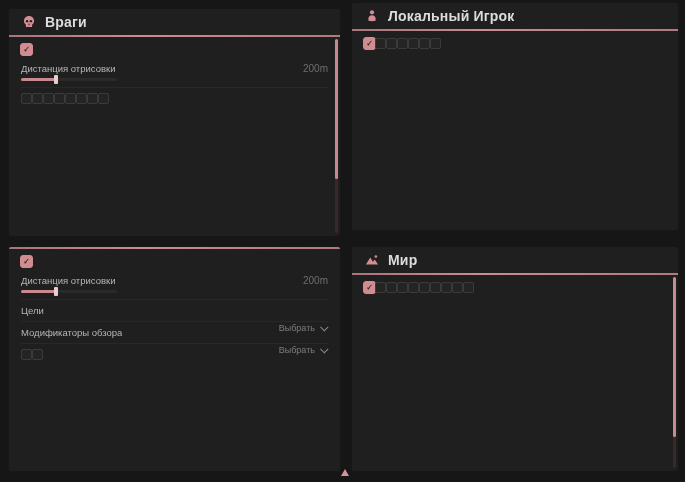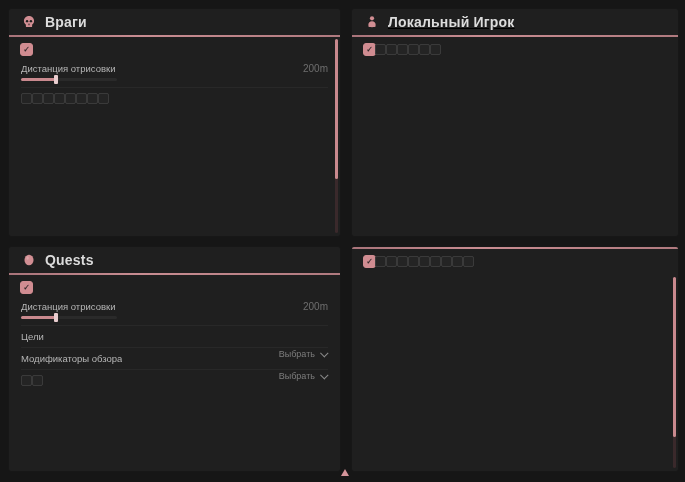--- a/index.html
+++ b/index.html
@@ -60,21 +60,21 @@
   }
   .scrollbar-thumb{position:absolute;top:0;left:0;width:3px;background:#c9898e;border-radius:2px;}
   
   .cursor{
     position:absolute;left:341px;top:469px;width:0;height:0;
     border-left:4px solid transparent;border-right:4px solid transparent;
     border-bottom:7px solid #d4949a;
   }
   
   #panel-0{left:8px;top:8px;width:333px;height:229px;}
-  #panel-1{left:351px;top:8px;width:328px;height:229px;text-decoration:underline;}
+  #panel-1{left:351px;top:2px;width:328px;height:229px;}
   #panel-2{left:8px;top:246px;width:333px;height:226px;}
   #panel-3{left:351px;top:246px;width:328px;height:226px;}
 </style>
 </head>
 <body>
 
 <div class="screen">
 
   <section class="panel" id="panel-0">
     <header class="panel-header">
@@ -160,29 +160,20 @@
         </div><div class="row checkbox">
           <span class="row-label">Показывать прицел</span>
           <span class="checkbox"></span>
         </div><div class="row checkbox">
           <span class="row-label">Звук попадания</span>
           <span class="checkbox"></span>
         </div></div>
   </section>
 
   <section class="panel" id="panel-2">
-    <header class="panel-header">
-      <span class="panel-icon">
-          <svg viewBox="0 0 16 16">
-            <ellipse cx="8" cy="8" rx="5.2" ry="5.9" fill="#d18e93"></ellipse>
-            <ellipse cx="6.4" cy="5.8" rx="1.4" ry="2" fill="#e6b9bc" opacity="0.5"></ellipse>
-          </svg>
-        </span>
-      <h2 class="panel-title">Quests</h2>
-    </header>
     <div class="panel-underline"></div>
     <div class="panel-body"><div class="row checkbox bright">
           <span class="row-label">Включить</span>
           <span class="checkbox checked">✓</span>
         </div><div class="row slider bright">
           <div class="slider-top">
             <span class="row-label">Дистанция отрисовки</span>
             <span class="slider-value">200m</span>
           </div>
           <div class="slider-track">
@@ -204,20 +195,29 @@
         </div><div class="row checkbox">
           <span class="row-label">Показать зоны заданий</span>
           <span class="checkbox"></span>
         </div><div class="row checkbox">
           <span class="row-label">Показывать предметы заданий</span>
           <span class="checkbox"></span>
         </div></div>
   </section>
 
   <section class="panel" id="panel-3">
+    <header class="panel-header">
+      <span class="panel-icon">
+          <svg viewBox="0 0 16 16">
+            <path d="M1 13.2 6 5l3.1 5 1.9-2.6 4 5.8z" fill="#d18e93"></path>
+            <circle cx="12.4" cy="4" r="1.5" fill="#d18e93"></circle>
+          </svg>
+        </span>
+      <h2 class="panel-title">Мир</h2>
+    </header>
     <div class="panel-underline"></div>
     <div class="panel-body"><div class="row checkbox bright">
           <span class="row-label">Включить</span>
           <span class="checkbox checked">✓</span>
         </div><div class="row checkbox">
           <span class="row-label">Источник света</span>
           <span class="checkbox"></span>
         </div><div class="row checkbox">
           <span class="row-label">Смена атмосферы солнца</span>
           <span class="checkbox"></span>

